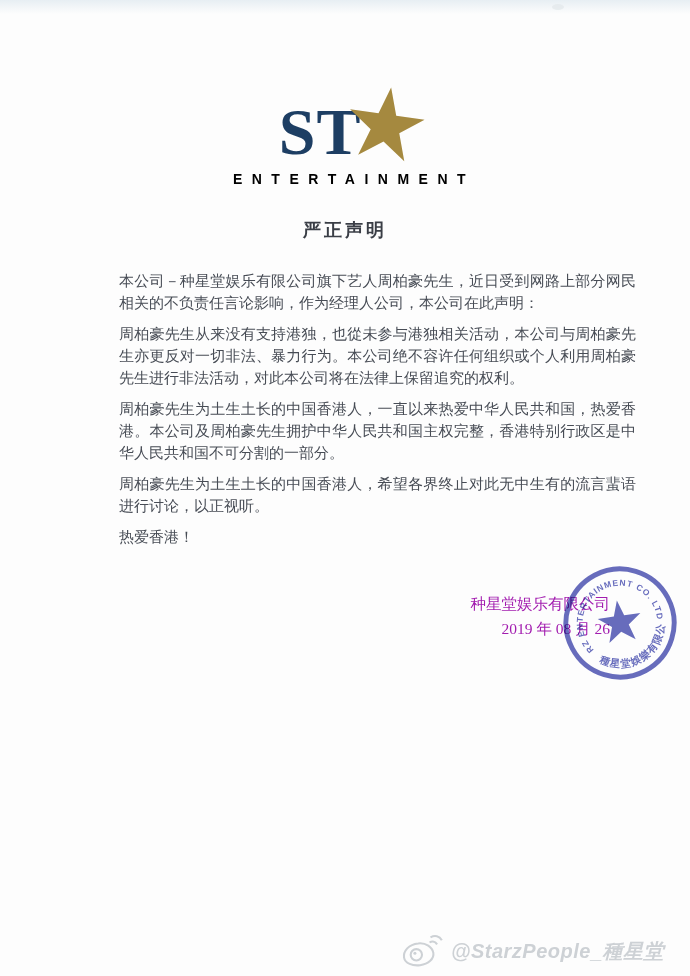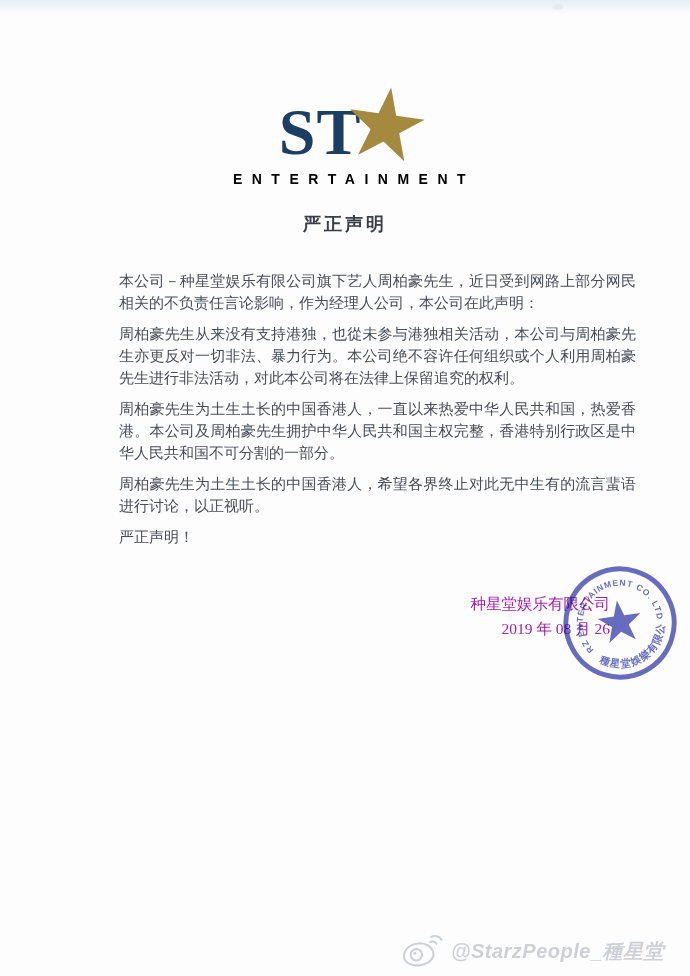--- a/index.html
+++ b/index.html
@@ -34,21 +34,21 @@
     margin:0 -19px; position:relative; z-index:2; top:-3px;
     transform:rotate(8deg);
     font-family:"DejaVu Sans",sans-serif;
   }
   .logo-sub {
     margin-top:3px; font-family:"Liberation Sans",sans-serif; font-weight:bold;
     font-size:14px; letter-spacing:9.5px; padding-left:18px; color:#000000;
   }
   
   .doc-title {
-    position:absolute; top:212px; left:0; width:100%; text-align:center;
+    position:absolute; top:218px; left:0; width:100%; text-align:center;
     font-size:18px; font-weight:bold; letter-spacing:3px; color:#3a3e46;
   }
   
   .doc-body {
     position:absolute; left:95px; top:270px; width:517px;
     font-size:15px; line-height:22px; text-align:justify;margin-left:24px;
   }
   .doc-body p { margin:0 0 9px 0; }
   .closing { margin-top:18px; }
   
@@ -89,21 +89,21 @@
     <div class="logo-sub">ENTERTAINMENT</div>
   </div>
 
   <div class="doc-title">严正声明</div>
 
   <div class="doc-body">
     <p>本公司－种星堂娱乐有限公司旗下艺人周柏豪先生，近日受到网路上部分网民相关的不负责任言论影响，作为经理人公司，本公司在此声明：</p>
     <p>周柏豪先生从来没有支持港独，也從未参与港独相关活动，本公司与周柏豪先生亦更反对一切非法、暴力行为。本公司绝不容许任何组织或个人利用周柏豪先生进行非法活动，对此本公司将在法律上保留追究的权利。</p>
     <p>周柏豪先生为土生土长的中国香港人，一直以来热爱中华人民共和国，热爱香港。本公司及周柏豪先生拥护中华人民共和国主权完整，香港特别行政区是中华人民共和国不可分割的一部分。</p>
     <p>周柏豪先生为土生土长的中国香港人，希望各界终止对此无中生有的流言蜚语进行讨论，以正视听。</p>
-    <p class="closing">严正声明！</p>
+    <p class="closing">热爱香港！</p>
   </div>
 
   <div class="signature">
     <div>种星堂娱乐有限公司</div>
     <div>2019 年 08 月 26</div>
   </div>
 
   <div class="stamp">
     <svg viewBox="0 0 120 120">
       <g transform="rotate(-28 60 60)" fill="#4d53b3" stroke="#4d53b3">

